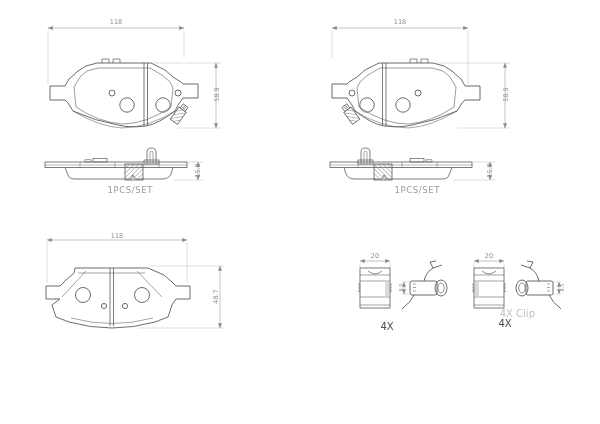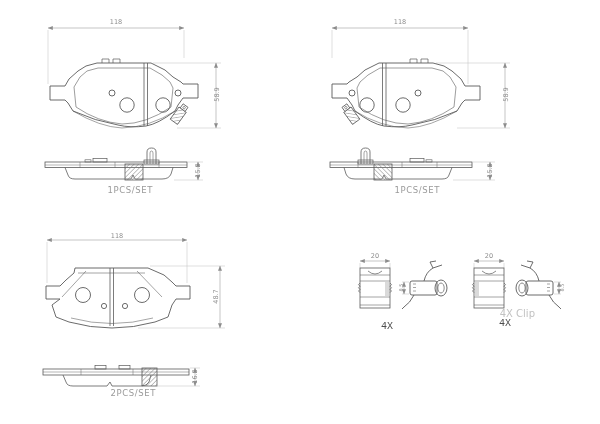--- a/index.html
+++ b/index.html
@@ -6,21 +6,21 @@
   #canvas{
     position:relative;width:600px;height:424px;background:#ffffff;
     outline:1px solid #e2e2e2;overflow:hidden;
     font-family:"DejaVu Sans",sans-serif;
   }
   .panel{position:absolute;}
   .panel svg{position:absolute;left:0;top:0;overflow:visible;}
   .lbl{position:absolute;color:#8c8c8c;font-size:6.5px;line-height:7px;text-align:center;white-space:nowrap;}
   .vlbl{transform:rotate(-90deg);transform-origin:center;}
   .pcs{position:absolute;color:#9a9a9a;font-size:8.5px;letter-spacing:0.6px;text-align:right;white-space:nowrap;}
-  .qty{position:absolute;color:#4d4d4d;font-size:10px;text-align:center;white-space:nowrap;font-family:Liberation Mono, monospace;}
+  .qty{position:absolute;color:#4d4d4d;font-size:10px;text-align:center;white-space:nowrap;}
   .watermark{position:absolute;color:#c2c2c2;font-size:10px;text-align:right;white-space:nowrap;}
   .dim{stroke:#9f9f9f;stroke-width:0.6;fill:none;}
   .ext{stroke:#bcbcbc;stroke-width:0.5;fill:none;}
   .clip-unit{position:absolute;}
 </style>
 </head>
 <body>
 
 <svg width="0" height="0" style="position:absolute">
   <defs>
@@ -158,29 +158,20 @@
       <path class="ext" d="M9,9 V50 M149,9 V50"></path>
       <line class="dim" x1="9" y1="7" x2="149" y2="7" marker-start="url(#dimA)" marker-end="url(#dimA)"></line>
       <path class="ext" d="M112,33 H187 M100,95 H187"></path>
       <line class="dim" x1="182" y1="33" x2="182" y2="95" marker-start="url(#dimA)" marker-end="url(#dimA)"></line>
       <use href="#padRearShape"></use>
     </svg>
     <span class="lbl" style="left:49px;top:0px;width:60px">118</span>
     <span class="lbl vlbl" style="left:163px;top:60px;width:30px">48.7</span>
   </div>
 
-  <div class="panel" style="left:35px;top:352px;width:190px;height:48px">
-    <svg width="190" height="48" viewBox="0 0 190 48">
-      <use href="#rearEdgeShape"></use>
-      <path class="ext" d="M155,16 H165 M117,34 H165"></path>
-      <line class="dim" x1="160" y1="16" x2="160" y2="34" marker-start="url(#dimA)" marker-end="url(#dimA)"></line>
-    </svg>
-    <span class="lbl vlbl" style="left:147px;top:21px;width:26px">16.8</span>
-    <span class="pcs" style="left:41px;top:36px;width:80px">2PCS/SET</span>
-  </div>
 
   <div class="panel" style="left:345px;top:249px;width:215px;height:95px">
 
     <div class="clip-unit" style="left:8px;top:4px;width:44px;height:58px">
       <svg width="44" height="58" viewBox="0 0 44 58">
         <path class="ext" d="M7,10 V15 M37,10 V15"></path>
         <line class="dim" x1="7" y1="8" x2="37" y2="8" marker-start="url(#dimA)" marker-end="url(#dimA)"></line>
         <use href="#clipFrontShape"></use>
       </svg>
       <span class="lbl" style="left:0px;top:0px;width:44px">20</span>

